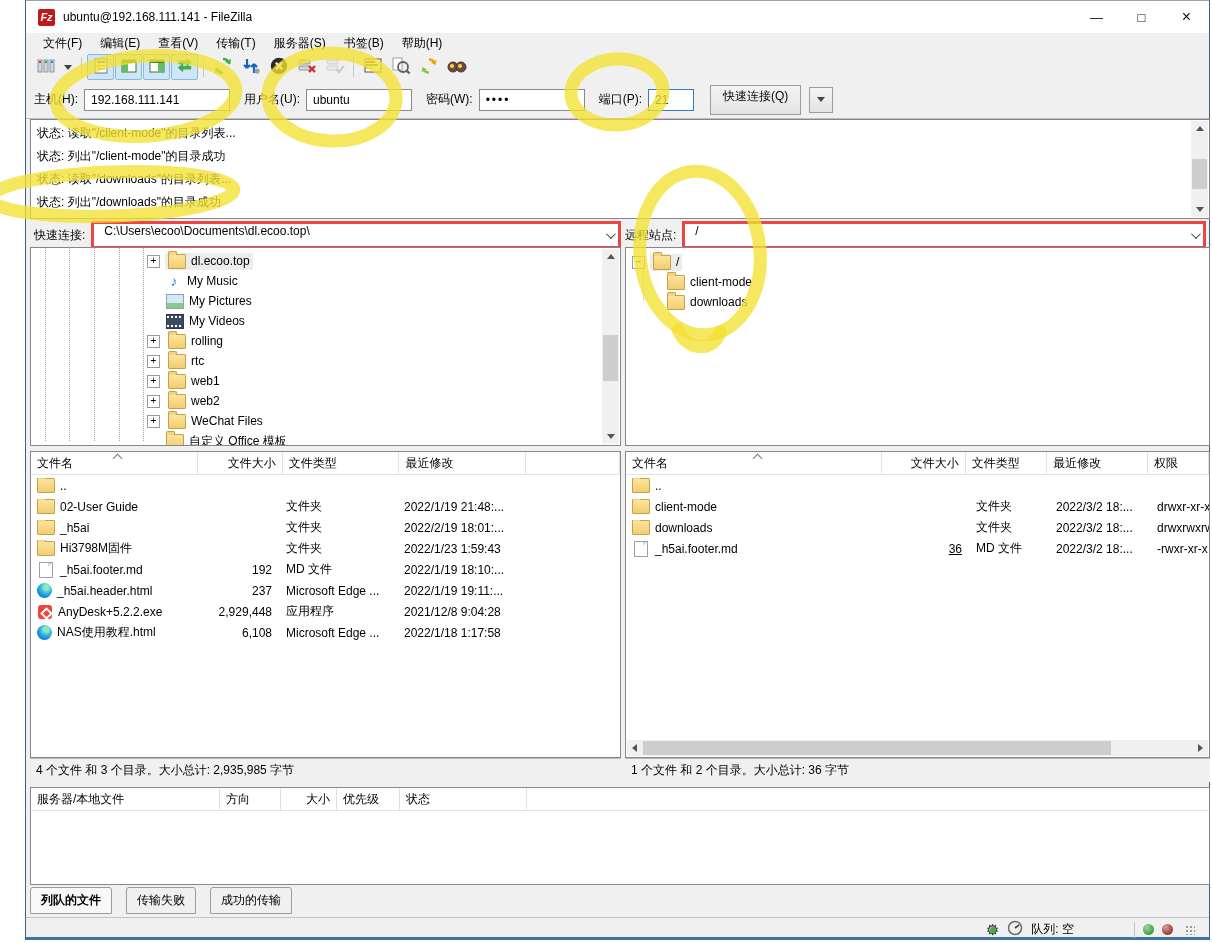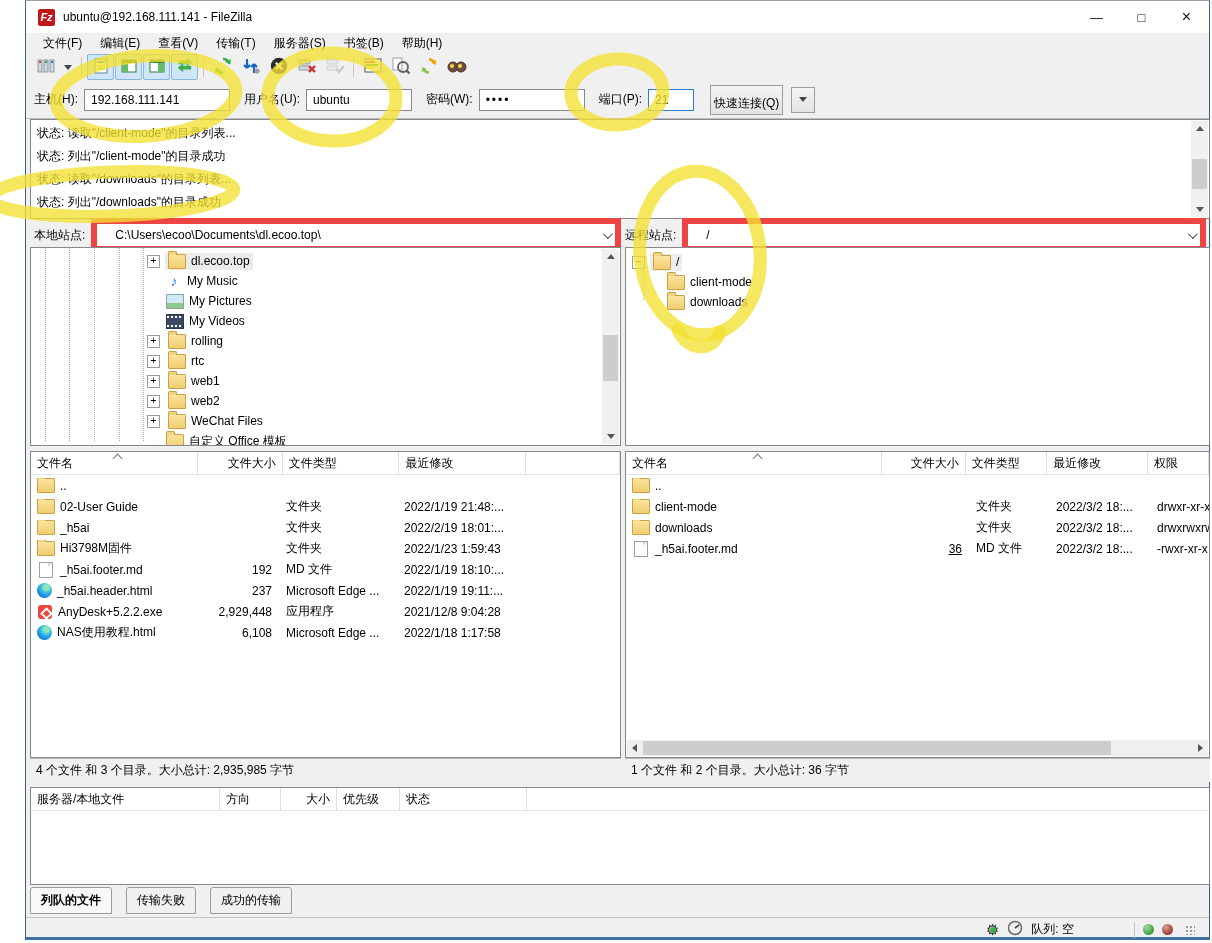--- a/index.html
+++ b/index.html
@@ -31,21 +31,21 @@
   .disabled{opacity:.45;}
 
   
   #quickbar{left:0;top:80px;width:100%;height:38px;display:flex;align-items:center;padding-left:8px;gap:6px;border-bottom:1px solid #bdbdbd;}
   .qlabel{margin-left:8px;}
   .qinput{height:22px;border:1px solid #8a8a8a;background:#fff;padding:1px 6px;font:12px "Liberation Sans","DejaVu Sans",sans-serif;box-sizing:border-box;}
   #host-input{width:146px;}
   #user-input{width:106px;}
   #pass-input{width:106px;letter-spacing:2px;}
   #port-input{width:46px;border:1px solid #2b7cd3;}
-  .qbtn{height:24px;border:1px solid #9d9d9d;background:linear-gradient(#f4f4f4,#e3e3e3);padding:2px 3px;display:flex;align-items:flex-end;}
+  .qbtn{height:24px;border:1px solid #9d9d9d;background:linear-gradient(#f4f4f4,#e3e3e3);padding:2px 12px;display:flex;align-items:flex-start;}
   .qdrop{width:22px;height:24px;border:1px solid #9d9d9d;background:linear-gradient(#f4f4f4,#e3e3e3);display:flex;align-items:center;justify-content:center;margin-left:2px;}
 
   
   .pane{background:#fff;border:1px solid #828790;}
   
   #logpane{left:4px;top:118px;width:1180px;height:100px;}
   .log-line{padding:4px 0 0 6px;line-height:19px;white-space:nowrap;}
   
   .vscroll{position:absolute;top:1px;right:1px;bottom:1px;width:17px;background:#f0f0f0;}
   .sarrow{position:absolute;left:0;width:17px;height:15px;background:#f0f0f0;display:flex;align-items:center;justify-content:center;}
@@ -55,21 +55,21 @@
   .tri-right{width:0;height:0;border-top:4px solid transparent;border-bottom:4px solid transparent;border-left:5px solid #555;}
   .vthumb{position:absolute;left:1px;width:15px;background:#cdcdcd;}
   .hscroll{position:absolute;left:1px;right:1px;bottom:1px;height:16px;background:#f0f0f0;}
   .hthumb{position:absolute;top:1px;height:14px;background:#cdcdcd;}
 
   
   .siterow{top:222px;height:24px;display:flex;align-items:center;}
   #lsite{left:4px;width:591px;}
   #rsite{left:595px;width:585px;}
   .sitelabel{padding:0 6px 0 4px;white-space:nowrap;}
-  .combo{flex:1;height:22px;background:#fff;border:6px solid #ef4444;display:flex;align-items:center;padding-left:18px;position:relative;white-space:nowrap;overflow:hidden;}
+  .combo{flex:1;height:22px;background:#fff;border:3px solid #ef4444;display:flex;padding-left:10px;position:relative;white-space:nowrap;overflow:hidden;}
   .combo .chev{position:absolute;right:5px;top:8px;width:6px;height:6px;border-right:1px solid #444;border-bottom:1px solid #444;transform:rotate(45deg) translateY(-2px);}
 
   
   #ltree{left:4px;top:246px;width:591px;height:199px;overflow:hidden;}
   #rtree{left:599px;top:246px;width:585px;height:199px;overflow:hidden;}
   .guide{position:absolute;top:0;bottom:4px;width:0;border-left:1px dotted #a9a9a9;}
   .titem{height:20px;display:flex;align-items:center;gap:5px;white-space:nowrap;}
   .selwrap{display:flex;align-items:center;gap:5px;padding:1px 3px;}
   .tsel .selwrap{background:#ececec;}
   .exp{width:11px;height:11px;border:1px solid #9b9b9b;background:#fff;font-size:10px;line-height:9px;text-align:center;flex:none;}
@@ -298,21 +298,21 @@
             <span class="tri-up"></span>
           </div>
         <div class="vthumb" style="top:38px;height:30px;"></div>
         <div class="sarrow" style="bottom:0;">
             <span class="tri-down"></span>
           </div>
       </div>
     </div>
 
     <div class="abs siterow" id="lsite">
-      <span class="sitelabel">本地站点:</span>
+      <span class="sitelabel">快速连接:</span>
       <div class="combo">
         <span>C:\Users\ecoo\Documents\dl.ecoo.top\</span>
         <span class="chev"></span>
       </div>
     </div>
     <div class="abs siterow" id="rsite">
       <span class="sitelabel">远程站点:</span>
       <div class="combo">
         <span>/</span>
         <span class="chev"></span>

